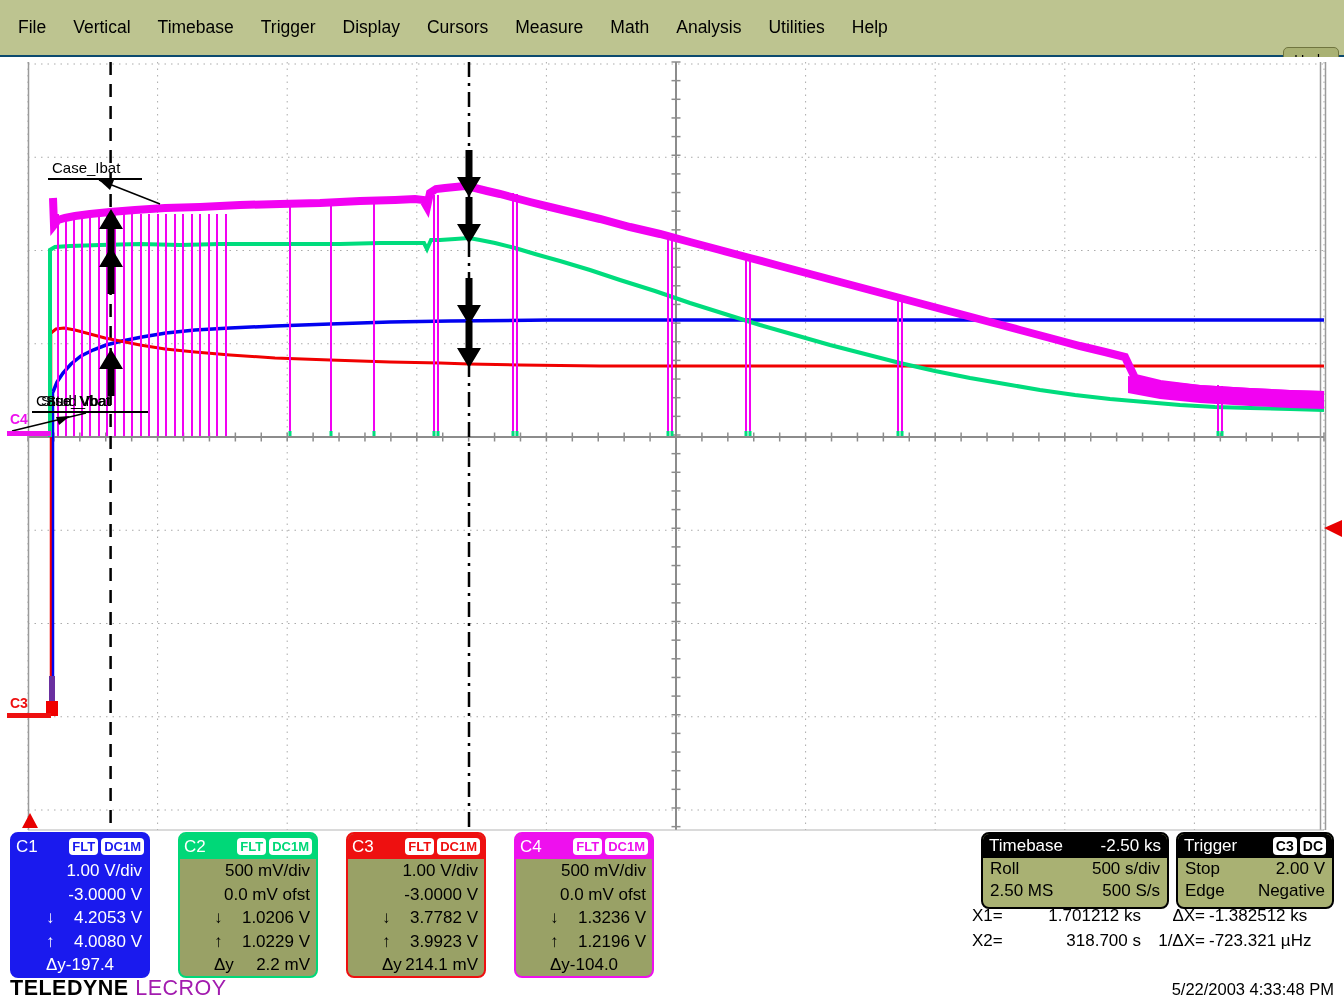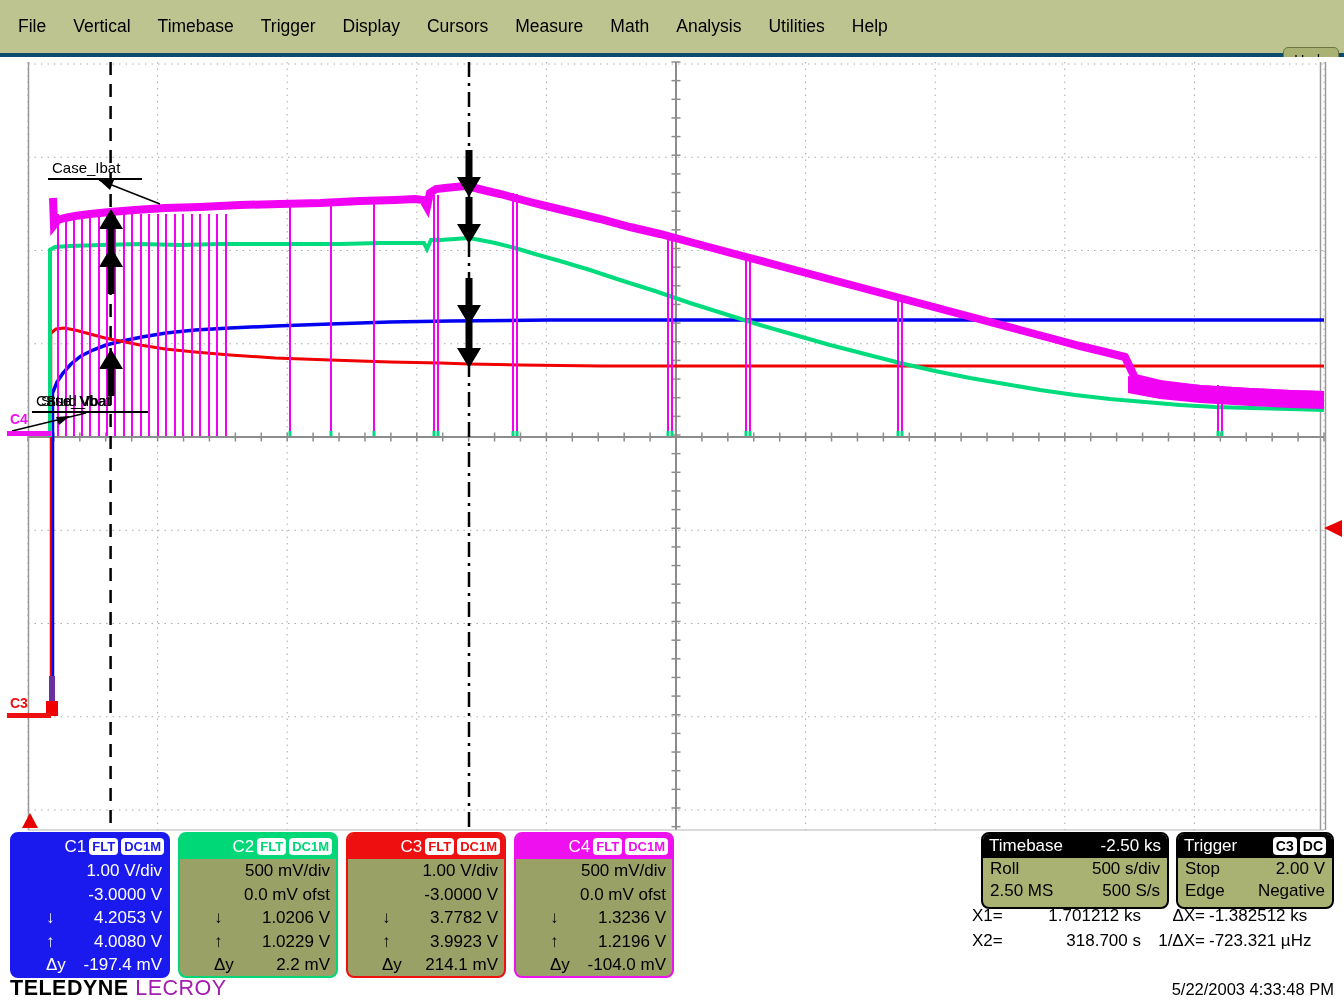--- a/index.html
+++ b/index.html
@@ -1,31 +1,31 @@
 <!DOCTYPE html>
 <html><head>
 <meta charset="utf-8">
 <style>
   html,body{margin:0;padding:0;background:#888;}
   .screen{position:relative;width:1344px;height:1008px;background:#ffffff;overflow:hidden;
           font-family:"Liberation Sans",sans-serif;color:#000;}
   
   .menubar{position:absolute;left:0;top:0;width:100%;height:57px;background:#bdc490;
-           border-bottom:4px solid #0c4a6e;box-sizing:border-box;display:flex;align-items:center;
+           border-bottom:2px solid #0c4a6e;box-sizing:border-box;display:flex;align-items:center;
            padding-left:18px;gap:27px;font-size:17.5px;}
   .menu-item{cursor:default;white-space:nowrap;}
   .undo-btn{position:absolute;right:5px;top:3px;width:56px;height:49px;background:#a9b173;
             border:1.5px solid #70753f;border-radius:5px;font-size:14px;text-align:center;
             line-height:1.2;padding-top:4px;box-sizing:border-box;margin-top:44px;}
   .undo-icon{font-size:18px;line-height:14px;}
   
   #wave{position:absolute;left:0;top:57px;}
   
-  .chbox{position:absolute;top:832px;width:160px;height:146px;border:2px solid var(--ch);
-         border-radius:8px;background:#99a166;box-sizing:border-box;font-size:17px;overflow:hidden;text-align:right;}
+  .chbox{position:absolute;top:832px;width:140px;height:146px;border:2px solid var(--ch);
+         border-radius:8px;background:#99a166;box-sizing:border-box;font-size:17px;overflow:hidden;}
   .chbox.selected{background:var(--ch);color:#fff;}
   .chhead{display:flex;align-items:center;background:var(--ch);color:#fff;height:25px;
           padding:0 4px;gap:3px;}
   .chid{flex:1;font-size:17px;}
   .badge{background:#fff;color:var(--ch);font-weight:bold;font-size:13px;border-radius:4px;
          padding:0 3px;line-height:17px;}
   .chrow{display:flex;justify-content:space-between;line-height:23.5px;padding:0 6px;margin-left:28px;}
   .tbox{position:absolute;top:832px;height:77px;background:#a9b173;border:2px solid #000;
         border-radius:8px;box-sizing:border-box;font-size:17px;overflow:hidden;}
   .thead{display:flex;align-items:center;justify-content:space-between;background:#000;color:#fff;

